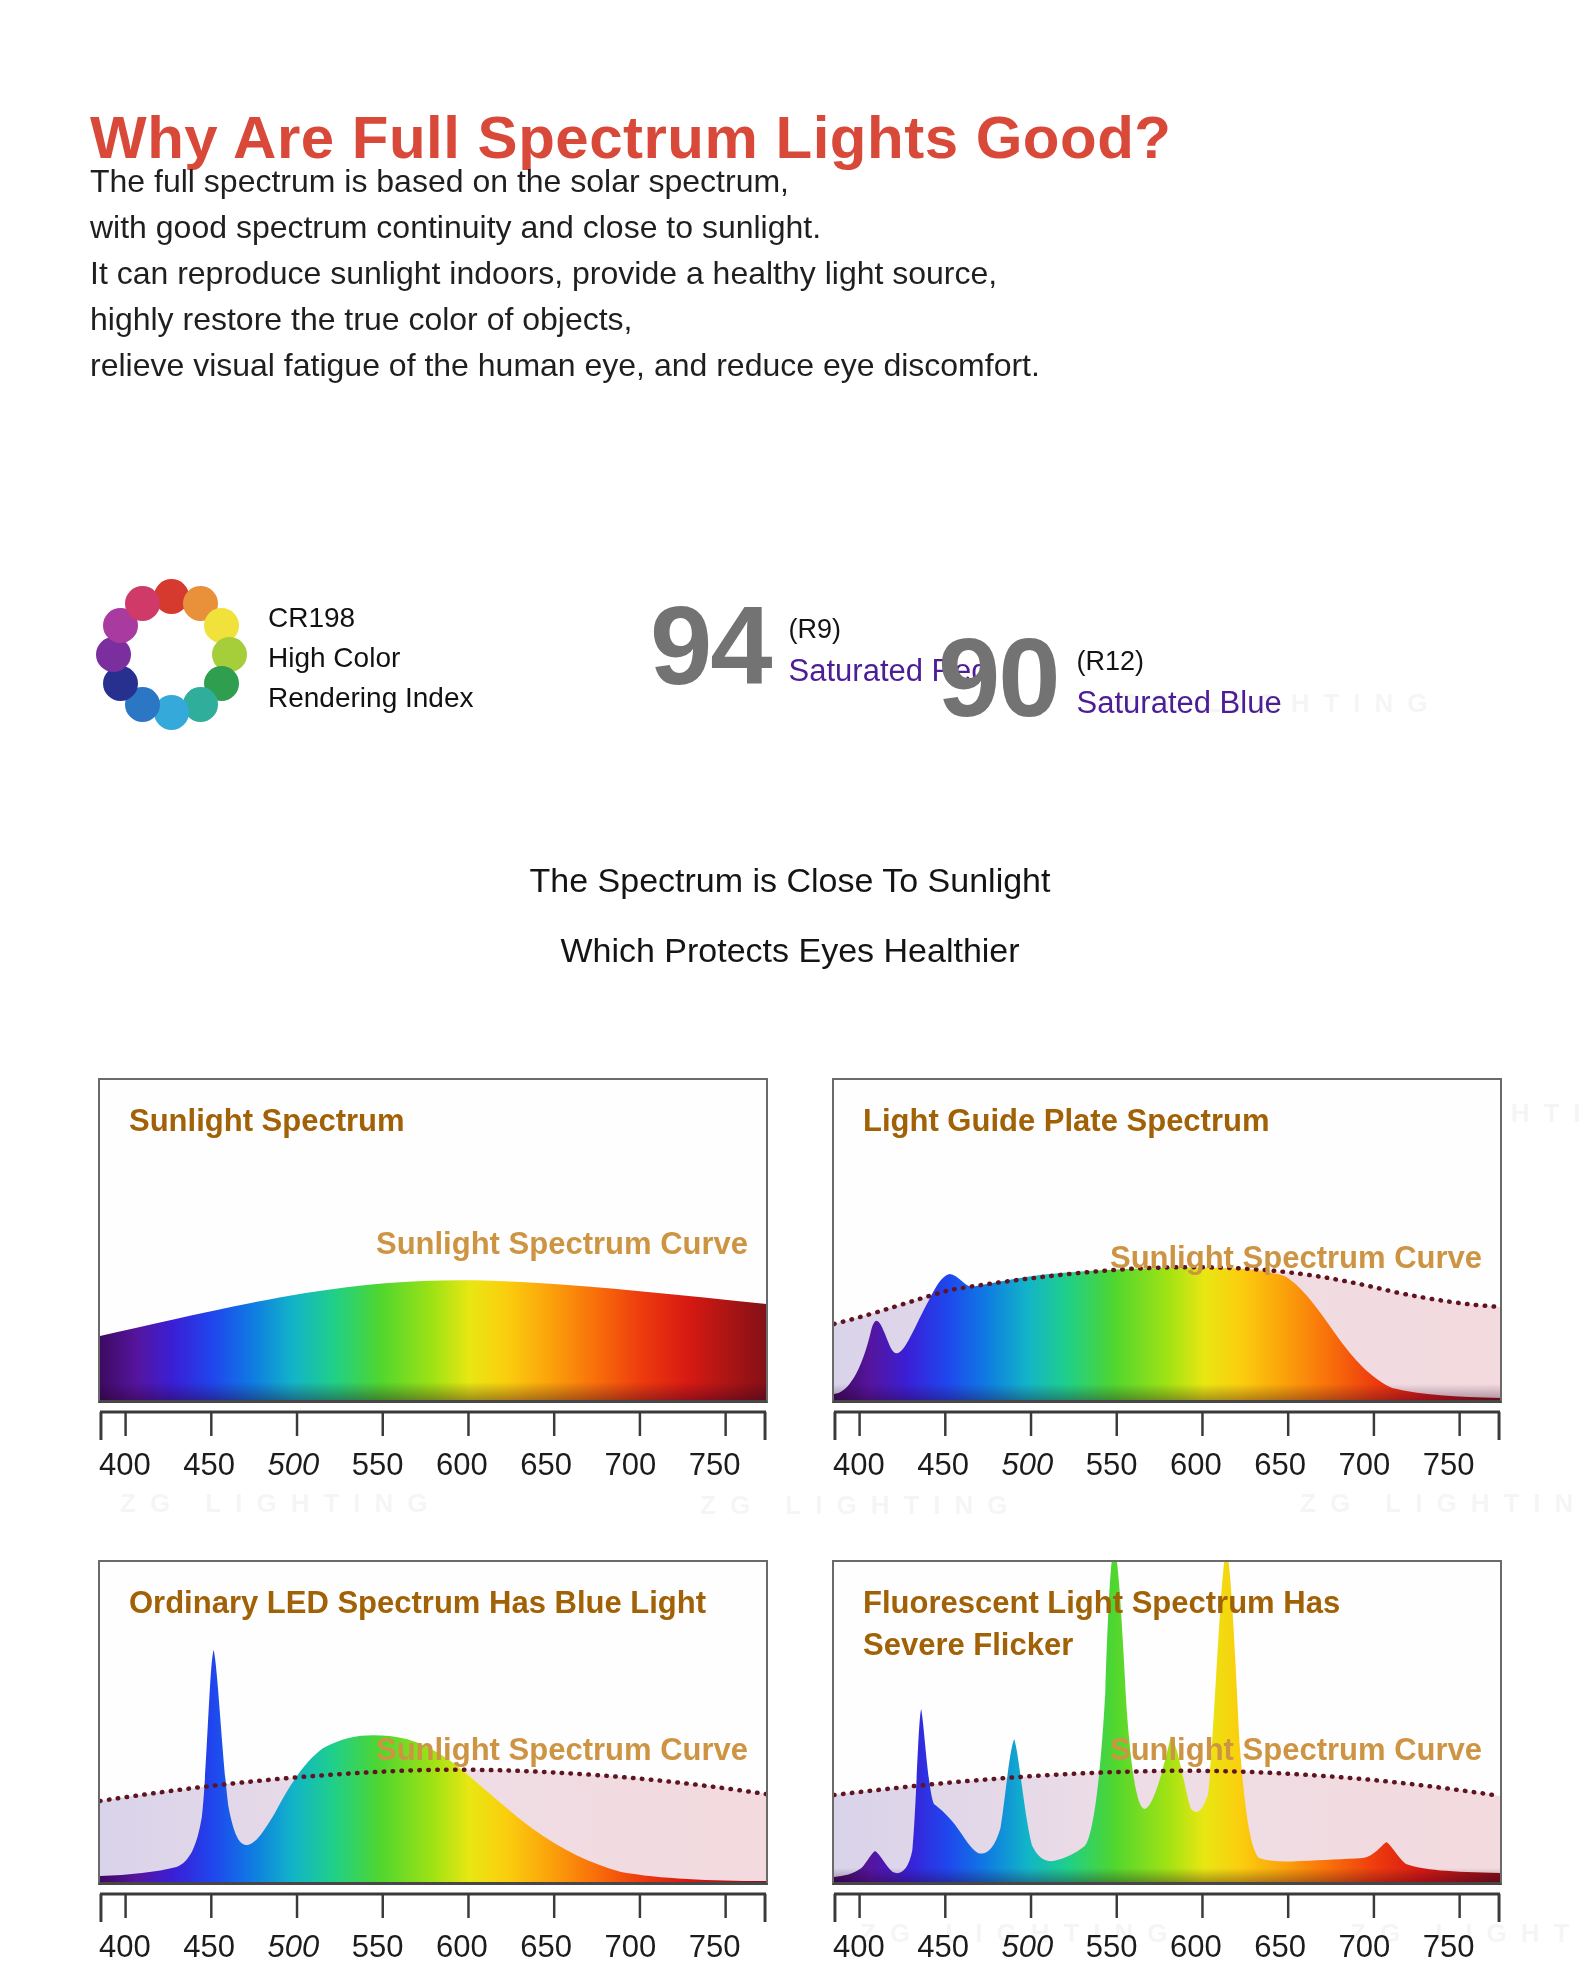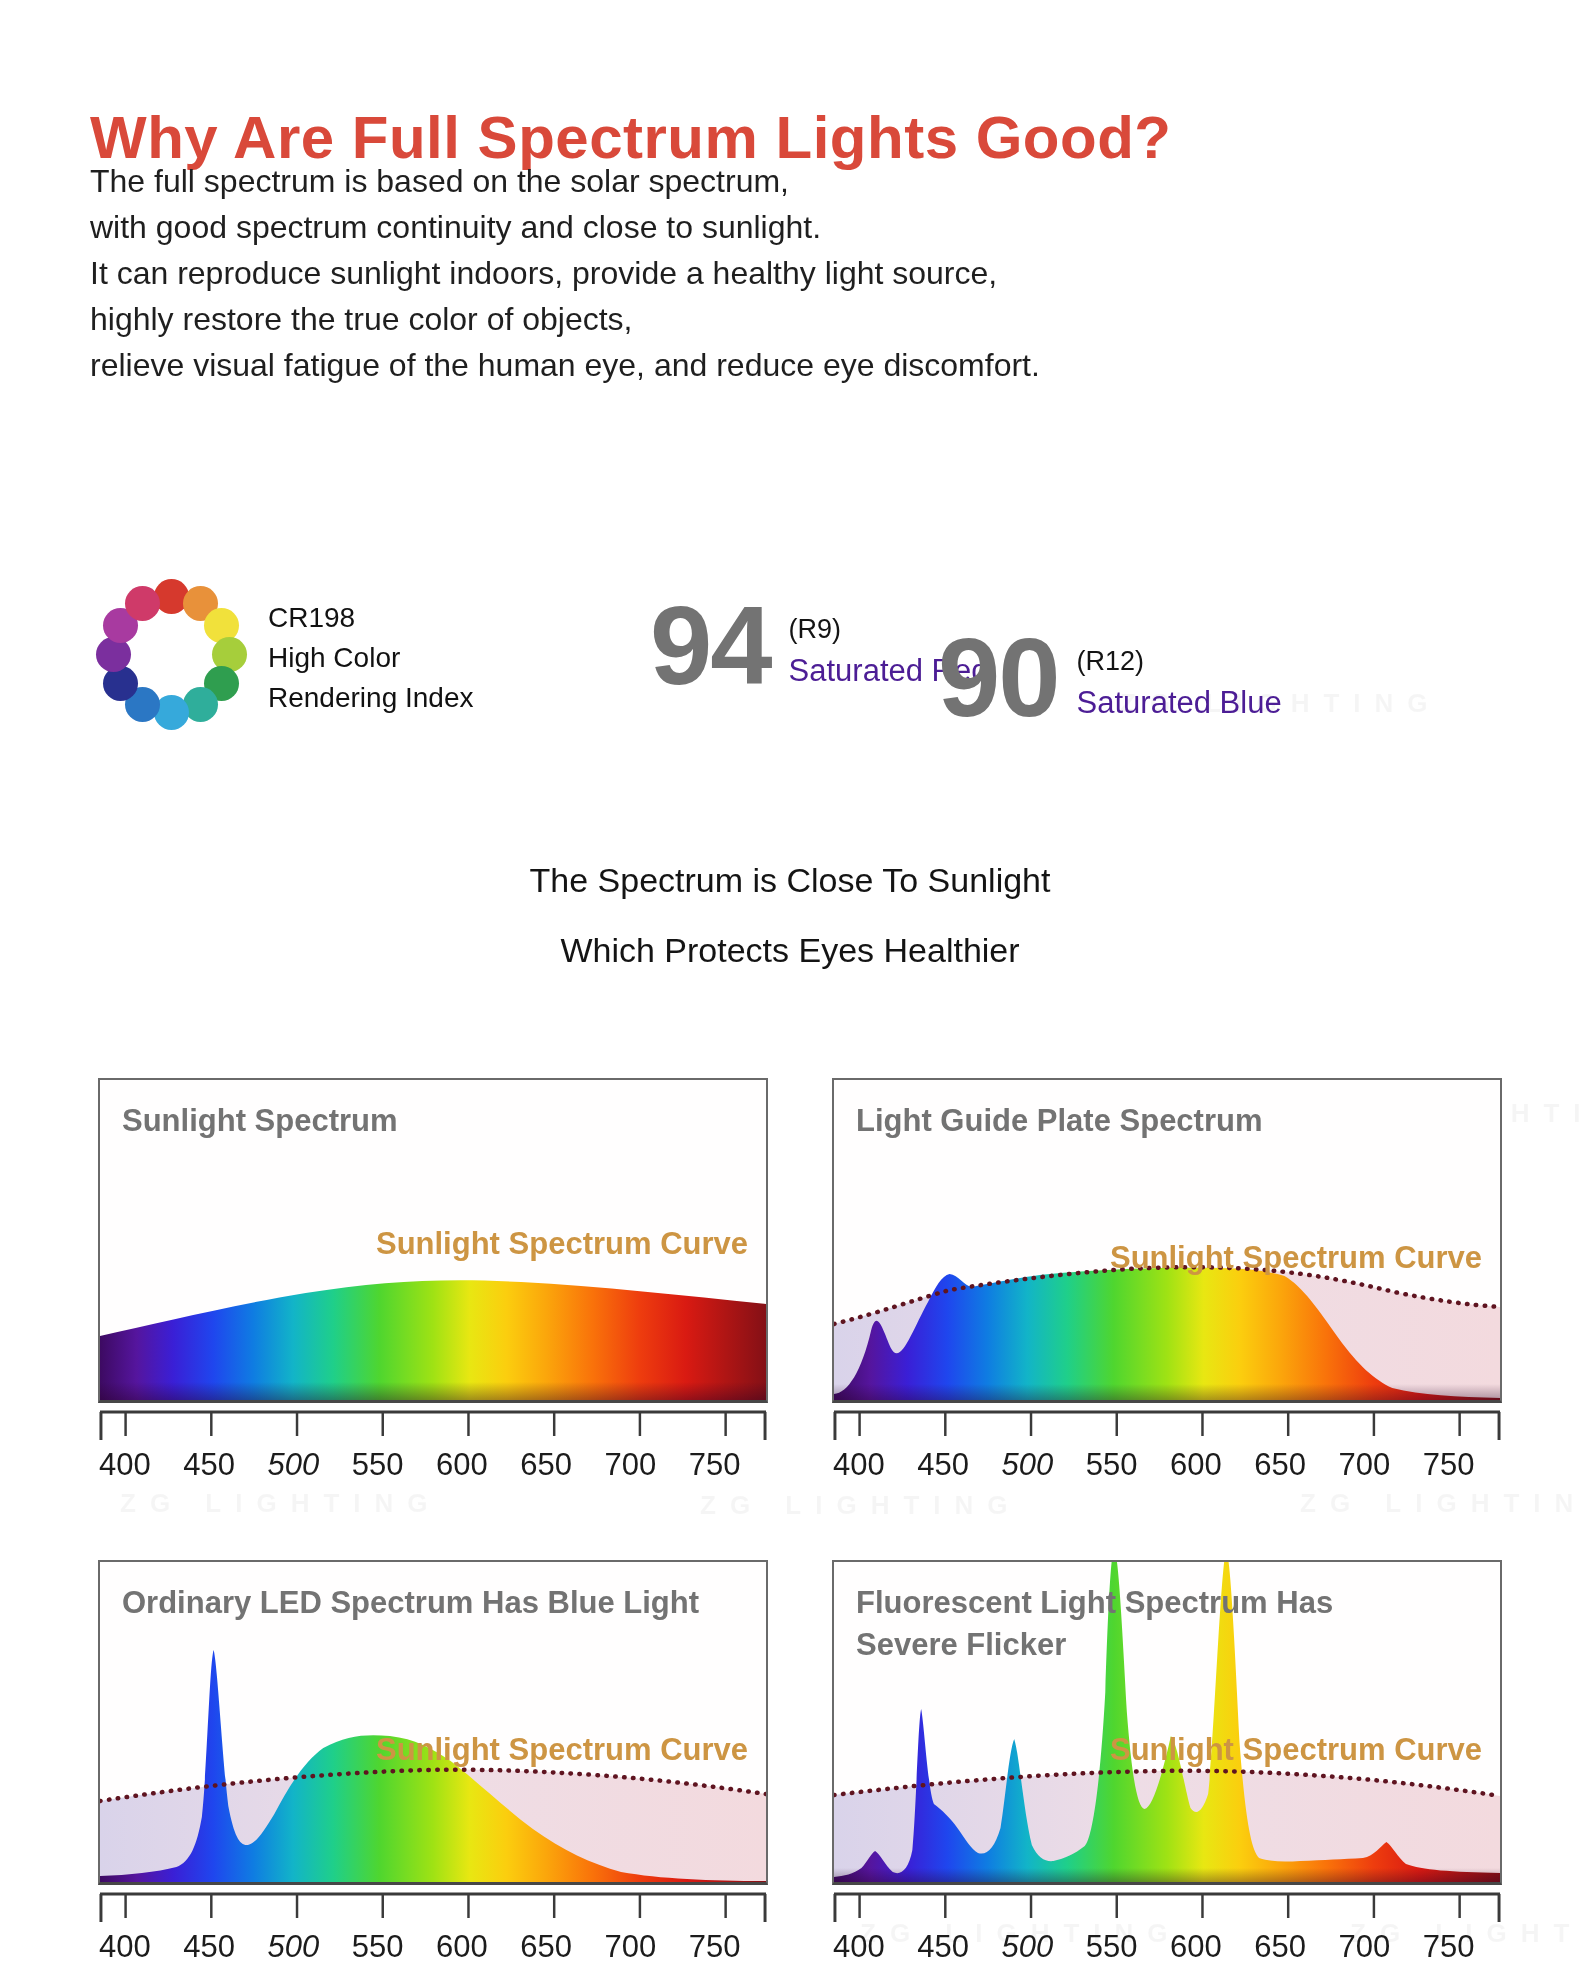--- a/index.html
+++ b/index.html
@@ -27,22 +27,22 @@
            font-size:34px;line-height:70px;font-weight:400;color:#141414;}
   .heading span{display:block;}
 
   
   .charts{position:absolute;left:98px;top:1078px;width:1404px;display:grid;
           grid-template-columns:670px 670px;column-gap:64px;row-gap:75px;}
   .chart{width:670px;}
   .plot{position:relative;height:320px;border:2px solid #6a6a6a;border-bottom:3px solid #474747;
         background:#fffefe;overflow:hidden;}
   .plot svg{position:absolute;left:0;bottom:0;width:100%;height:100%;display:block;}
-  .ptitle{position:absolute;left:22px;top:20px;font-size:31px;line-height:42px;font-weight:700;
-          color:#737373;z-index:3;}
+  .ptitle{position:absolute;left:29px;top:20px;font-size:31px;line-height:42px;font-weight:700;
+          color:#a16207;z-index:3;}
   .ptitle span{display:block;}
   .curve-label{position:absolute;right:18px;font-size:31px;font-weight:700;color:#cd9543;z-index:3;}
   .cl-1{top:146px;} .cl-2{top:160px;} .cl-3{top:170px;} .cl-4{top:170px;}
 
   .axis{position:relative;height:76px;margin-top:6px;}
   .axis svg{position:absolute;left:0;top:0;width:100%;height:34px;display:block;}
   .labels{position:absolute;left:0;right:12px;top:38px;height:36px;}
   .labels span{position:absolute;transform:translateX(-50%);font-size:31px;color:#1c1c1c;}
   .t0{left:4.1%;} .t1{left:16.9%;} .t2{left:29.7%;font-style:italic;} .t3{left:42.5%;}
   .t4{left:55.3%;} .t5{left:68.1%;} .t6{left:80.9%;} .t7{left:93.7%;}

